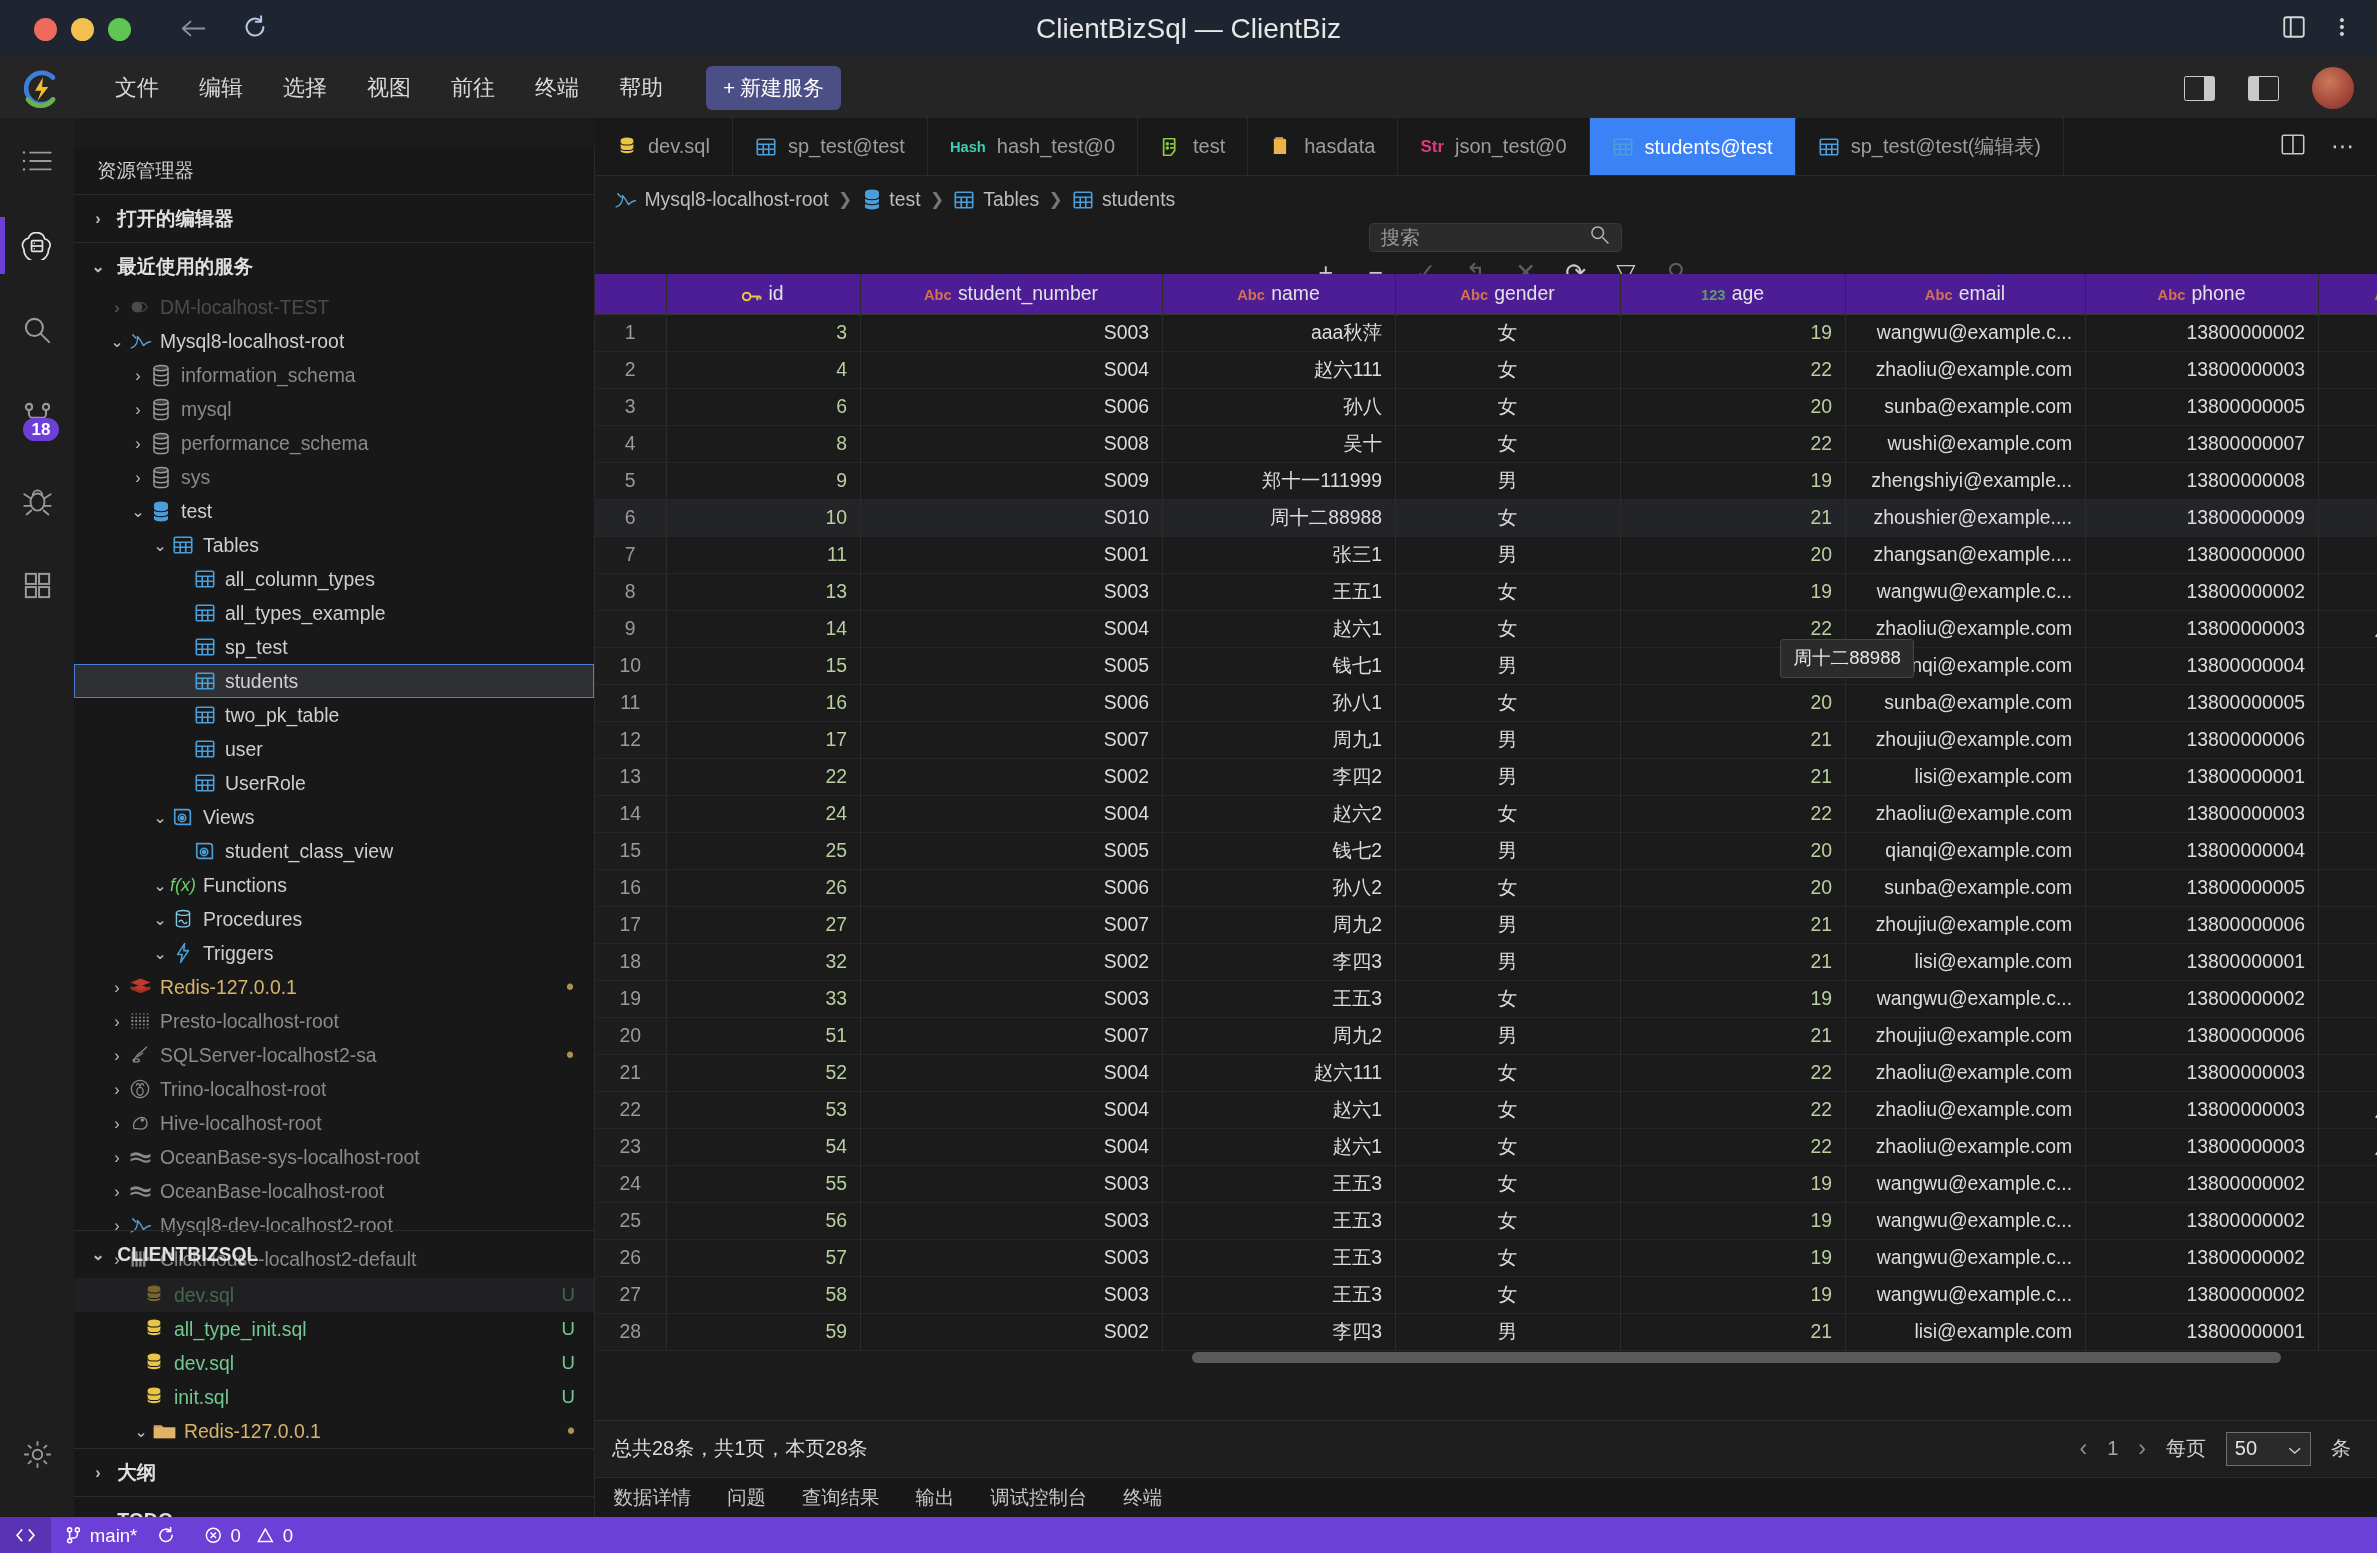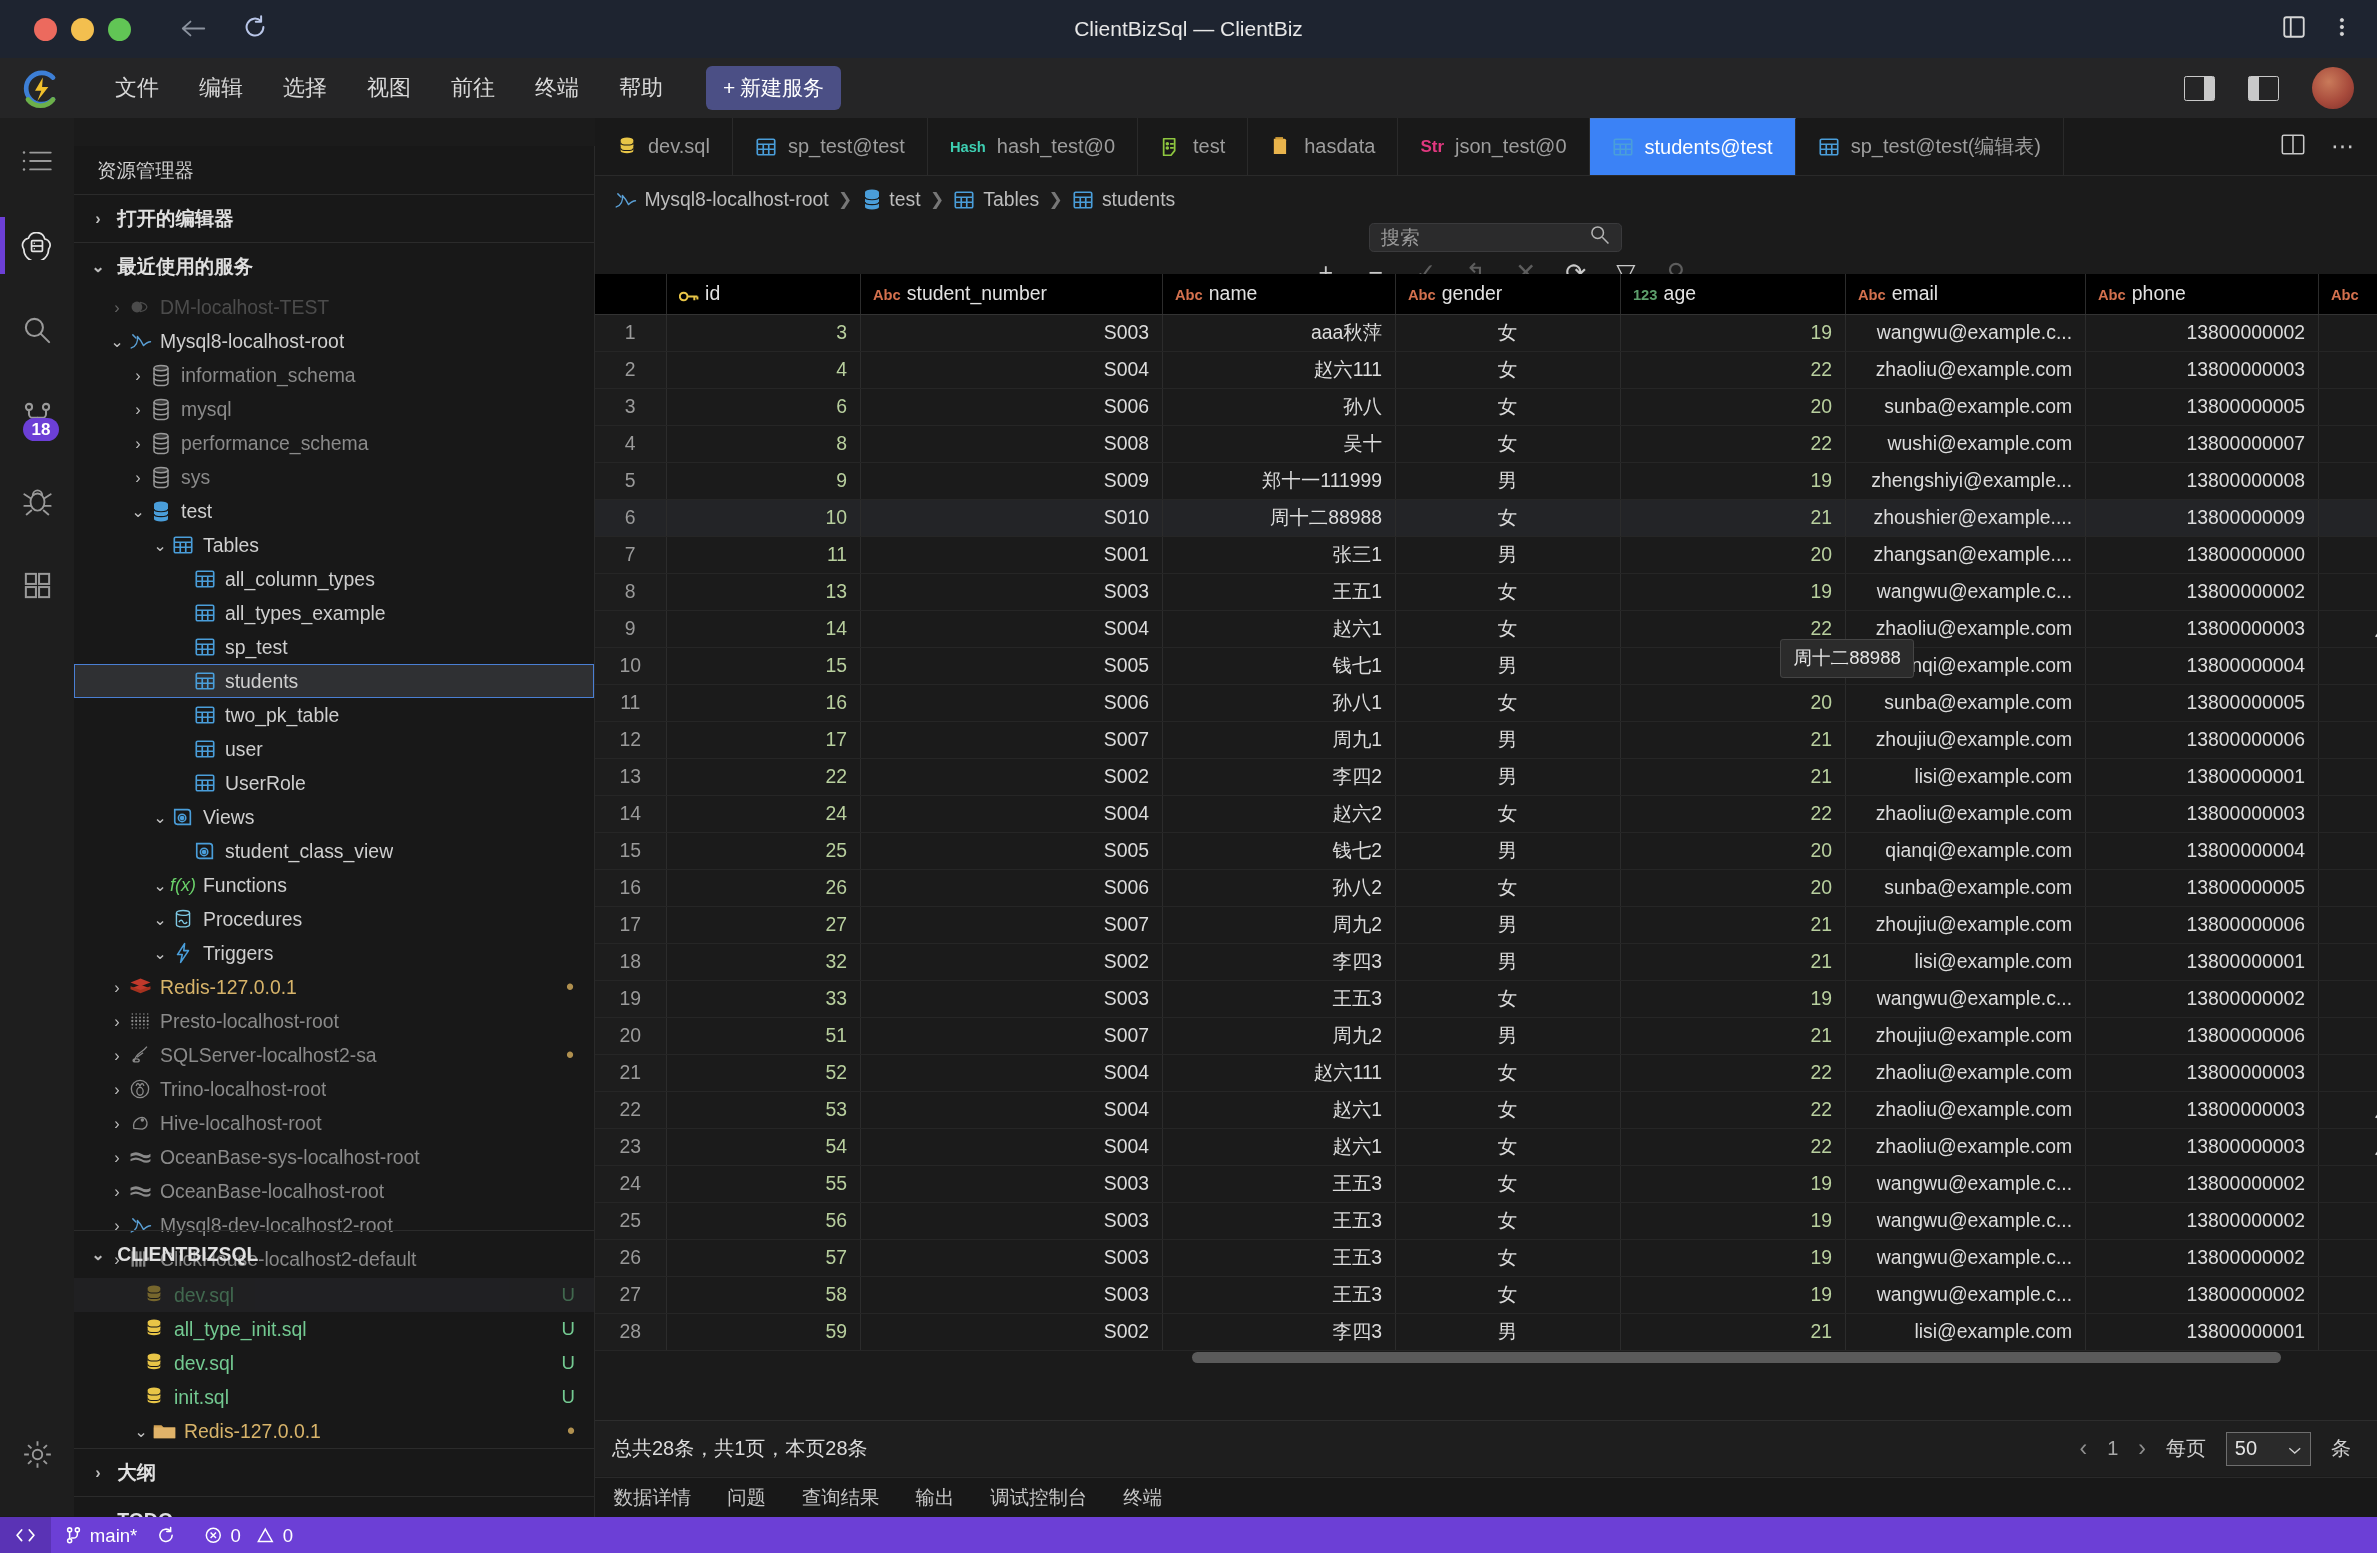--- a/index.html
+++ b/index.html
@@ -19,21 +19,21 @@
   }
   .traffic { display:flex; gap:14px; margin-left:34px; }
   .tl { width:23px; height:23px; border-radius:50%; }
   .tl.red{background:#ec6a5e;} .tl.yellow{background:#f3bf4f;} .tl.green{background:#61c555;}
   .navbtns { display:flex; align-items:center; gap:34px; margin-left:47px; }
   .navicon { color:#888f9b; font-size:31px; line-height:1; }
   .navicon.refresh { color:#b9c6e8; }
   #wintitle {
     position:absolute; left:0; right:0; top:0; height:58px;
     display:flex; align-items:center; justify-content:center;
-    font-size:21px; color:#e7e7e7; pointer-events:none;
+    font-size:28px; color:#e7e7e7; pointer-events:none;
   }
   .title-right { position:absolute; right:31px; top:0; height:58px; display:flex; align-items:center; gap:31px; }
   .title-right svg { stroke:#d6d6d6; }
 
   
   #menubar {
     position:absolute; left:0; top:58px; width:2377px; height:60px;
     background:#252526; display:flex; align-items:center;
   }
   #applogo { margin-left:17px; width:47px; height:47px; position:relative; }
@@ -125,21 +125,21 @@
   .tbtn { width:50px; height:40px; display:flex; align-items:center; justify-content:center; color:#c9c9c9; }
   .tbtn.disabled { color:#5d5d5d; }
 
   
   #gridwrap { position:absolute; left:0; right:0; top:156px; bottom:0; overflow:hidden; background:#1b1b1b;}
   table.grid { border-collapse:collapse; table-layout:fixed; width:1799px; }
   table.grid th, table.grid td {
     border-right:0.8px solid #2c2c2c; border-bottom:0.8px solid #262626;
     height:37px; font-size:19.4px; padding:0 12.4px; overflow:hidden; white-space:nowrap;
   }
-  table.grid thead th { background:#000000; color:#e2e2e2; height:40px; text-align:left; font-weight:normal; border-bottom:0.8px solid #333; }
+  table.grid thead th { background:#4c1d95; color:#e2e2e2; height:40px; text-align:center; font-weight:normal; border-bottom:0.8px solid #333; }
   .coltype { font-size:14.7px; font-weight:bold; margin-right:6.2px; vertical-align:middle; }
   .t-abc { color:#d4714e; }
   .t-123 { color:#5d9e6b; }
   .t-key { color:#e8c547; font-size:18px; }
   td.rownum { text-align:center; color:#9a9a9a; background:#1d1d1d; border-right:0.8px solid #2c2c2c; }
   td.num { text-align:right; color:#b8cf9e; }
   td.txt { text-align:right; color:#dcdcdc; }
   td.ctr { text-align:center; color:#dcdcdc; }
   tr.hl td { background:#232427; }
   #tooltip {

